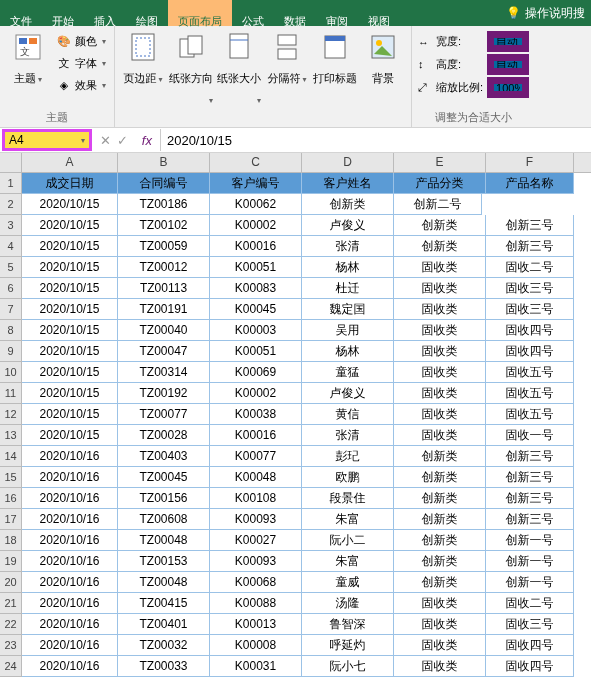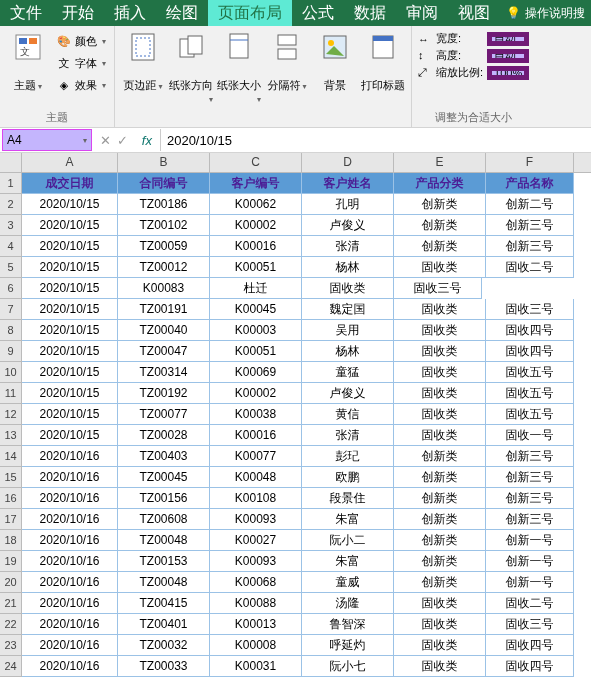--- a/index.html
+++ b/index.html
@@ -1,52 +1,52 @@
 <!DOCTYPE html>
 <html><head>
 <meta charset="utf-8">
 <style>
 *{box-sizing:border-box;margin:0;padding:0;font-family:"Microsoft YaHei","SimSun",Arial,sans-serif}
 body{background:#fff;font-size:12px;overflow:hidden;width:591px;height:682px;position:relative}
 .menubar{background:#217346;color:#fff;height:26px;display:flex;align-items:center}
-.menubar .mtab{padding:0 10px;height:26px;line-height:26px;font-size:16px;cursor:pointer}
-.menubar .mtab.active{background:#5eead4;color:#217346}
+.menubar .mtab{padding:8px 10px;height:26px;line-height:26px;font-size:11px;cursor:pointer}
+.menubar .mtab.active{background:#fdba74;color:#217346}
 .menubar .help{margin-left:auto;display:flex;align-items:center;padding:0 6px;gap:4px}
 .ribbon{background:#f1f1f1;border-bottom:1px solid #d4d4d4;height:102px;display:flex}
 .rgroup{border-right:1px solid #d4d4d4;display:flex;flex-direction:column;padding:3px 6px 0 6px}
 .rgroup .body{flex:1;display:flex;align-items:flex-start;gap:4px}
 .rgroup .label{text-align:center;font-size:11px;color:#666;padding:2px 0}
 .bigbtn{display:flex;flex-direction:column;align-items:center;width:44px;padding-top:2px;cursor:pointer}
 .bigbtn .ico{width:32px;height:32px;display:flex;align-items:center;justify-content:center}
-.bigbtn .txt{font-size:11px;text-align:right;margin-top:16px;line-height:13px}
+.bigbtn .txt{font-size:11px;text-align:right;margin-top:5px;line-height:21px}
 .smallstack{display:flex;flex-direction:column;gap:2px;padding-top:2px}
 .smallbtn{display:flex;align-items:center;gap:3px;font-size:11px;height:20px;padding:0 2px;cursor:pointer}
 .smallbtn .sico{width:16px;height:16px;display:flex;align-items:center;justify-content:center}
 .dd{font-size:8px;color:#666;margin-left:2px}
 .propgrid{display:grid;grid-template-columns:auto auto 1fr;gap:2px 4px;align-items:center;font-size:11px;padding-top:2px}
 .propgrid .sico{width:14px;height:14px}
-.propgrid input{width:42px;height:14px;border:5px solid #701a75;font-size:11px;padding:0 2px;background:#c4b5fd}
+.propgrid input{width:42px;height:21px;border:7px solid #701a75;font-size:11px;padding:0 2px;background:#0369a1}
 .propgrid .autow{width:42px}
 .namebar{height:25px;border-bottom:1px solid #d4d4d4;display:flex;align-items:center;background:#fff}
-.namebox{width:90px;height:22px;border:1px solid #d946ef;margin:12px 2px;padding:0 4px;display:flex;align-items:center;justify-content:space-between;font-size:12px;background:#c4b5fd}
+.namebox{width:90px;height:22px;border:3px solid #d946ef;margin:12px 2px;padding:0 4px;display:flex;align-items:center;justify-content:space-between;font-size:12px;background:#fde047}
 .fxbtns{display:flex;gap:6px;padding:0 6px;color:#999}
 .fxbtns span{cursor:pointer;font-size:13px}
-.fxlabel{font-style:italic;color:#0f766e;padding:0 8px;font-size:13px}
+.fxlabel{font-style:italic;color:#701a75;padding:0 8px;font-size:13px}
 .fbar{flex:1;border-left:1px solid #ccc;height:22px;padding:0 6px;font-size:13px;display:flex;align-items:center}
 .sheet{position:absolute;top:153px;left:0;right:0;bottom:0;overflow:hidden}
 .colhead{display:flex;background:#e6e6e6;border-bottom:1px solid #bbb;height:20px}
 .rownumcol{width:22px;background:#e6e6e6;border-right:1px solid #bbb}
 .colh{border-right:1px solid #bbb;text-align:center;font-size:12px;color:#444;line-height:19px;background:#e6e6e6}
 .gridbody{display:flex}
 .rownums{width:22px;display:flex;flex-direction:column}
 .rownums div{height:21px;border-bottom:1px solid #bbb;border-right:1px solid #bbb;background:#e6e6e6;text-align:center;font-size:11px;color:#444;line-height:20px}
 .cells{flex:1}
 .row{display:flex;height:21px}
 .cell{border-right:1px solid #9bc2e6;border-bottom:1px solid #9bc2e6;font-size:12px;text-align:center;line-height:20px;overflow:hidden;white-space:nowrap;background:#fff}
-.row.hdr .cell{background:#5b9bd5;color:#4c1d95;font-weight:bold}
+.row.hdr .cell{background:#5b9bd5;color:#000000;font-weight:normal}
 .cA{width:96px}.cB{width:92px}.cC{width:92px}.cD{width:92px}.cE{width:92px}.cF{width:88px}
 svg{display:block}
 </style>
 </head>
 <body>
 
 <div class="menubar">
   <div class="mtab">文件</div>
   <div class="mtab">开始</div>
   <div class="mtab">插入</div>
@@ -130,36 +130,36 @@
           <div class="ico">
             <svg width="24" height="28">
               <rect x="3" y="2" width="18" height="10" fill="#fff" stroke="#666"></rect>
               <rect x="3" y="16" width="18" height="10" fill="#fff" stroke="#666"></rect>
             </svg>
           </div>
           <div class="txt"><span>分隔符</span><span class="dd">▾</span></div>
         </div>
       <div class="bigbtn">
           <div class="ico">
+            <svg width="26" height="28">
+              <rect x="3" y="3" width="20" height="22" fill="#fff" stroke="#666"></rect>
+              <rect x="3" y="3" width="20" height="5" fill="#4472c4"></rect>
+            </svg>
+          </div>
+          <div class="txt">打印标题</div>
+        </div>
+      <div class="bigbtn">
+          <div class="ico">
             <svg width="26" height="26">
               <rect x="2" y="2" width="22" height="22" fill="#ddebf7" stroke="#666"></rect>
               <circle cx="9" cy="9" r="3" fill="#ffc000"></circle>
               <path d="M4 20 L12 12 L22 22 Z" fill="#70ad47"></path>
             </svg>
           </div>
           <div class="txt">背景</div>
-        </div>
-      <div class="bigbtn">
-          <div class="ico">
-            <svg width="26" height="28">
-              <rect x="3" y="3" width="20" height="22" fill="#fff" stroke="#666"></rect>
-              <rect x="3" y="3" width="20" height="5" fill="#4472c4"></rect>
-            </svg>
-          </div>
-          <div class="txt">打印标题</div>
         </div>
     </div>
   </div>
 
   <div class="rgroup" style="border-right:none">
     <div class="body">
       <div class="propgrid">
         <span class="sico">↔</span>
           <span>宽度:</span>
           <input class="autow" value="自动" style="">
@@ -233,21 +233,20 @@
           <div class="cell cB">合同编号</div>
           <div class="cell cC">客户编号</div>
           <div class="cell cD">客户姓名</div>
           <div class="cell cE">产品分类</div>
           <div class="cell cF">产品名称</div>
         </div>
         <div class="row">
           <div class="cell cA">2020/10/15</div>
           <div class="cell cB">TZ00186</div>
           <div class="cell cC">K00062</div>
-          <div class="cell cD">孔明</div>
           <div class="cell cE">创新类</div>
           <div class="cell cF">创新二号</div>
         </div>
         <div class="row">
           <div class="cell cA">2020/10/15</div>
           <div class="cell cB">TZ00102</div>
           <div class="cell cC">K00002</div>
           <div class="cell cD">卢俊义</div>
           <div class="cell cE">创新类</div>
           <div class="cell cF">创新三号</div>
@@ -263,20 +262,21 @@
         <div class="row">
           <div class="cell cA">2020/10/15</div>
           <div class="cell cB">TZ00012</div>
           <div class="cell cC">K00051</div>
           <div class="cell cD">杨林</div>
           <div class="cell cE">固收类</div>
           <div class="cell cF">固收二号</div>
         </div>
         <div class="row">
           <div class="cell cA">2020/10/15</div>
+          <div class="cell cB">TZ00113</div>
           <div class="cell cC">K00083</div>
           <div class="cell cD">杜迁</div>
           <div class="cell cE">固收类</div>
           <div class="cell cF">固收三号</div>
         </div>
         <div class="row">
           <div class="cell cA">2020/10/15</div>
           <div class="cell cB">TZ00191</div>
           <div class="cell cC">K00045</div>
           <div class="cell cD">魏定国</div>

